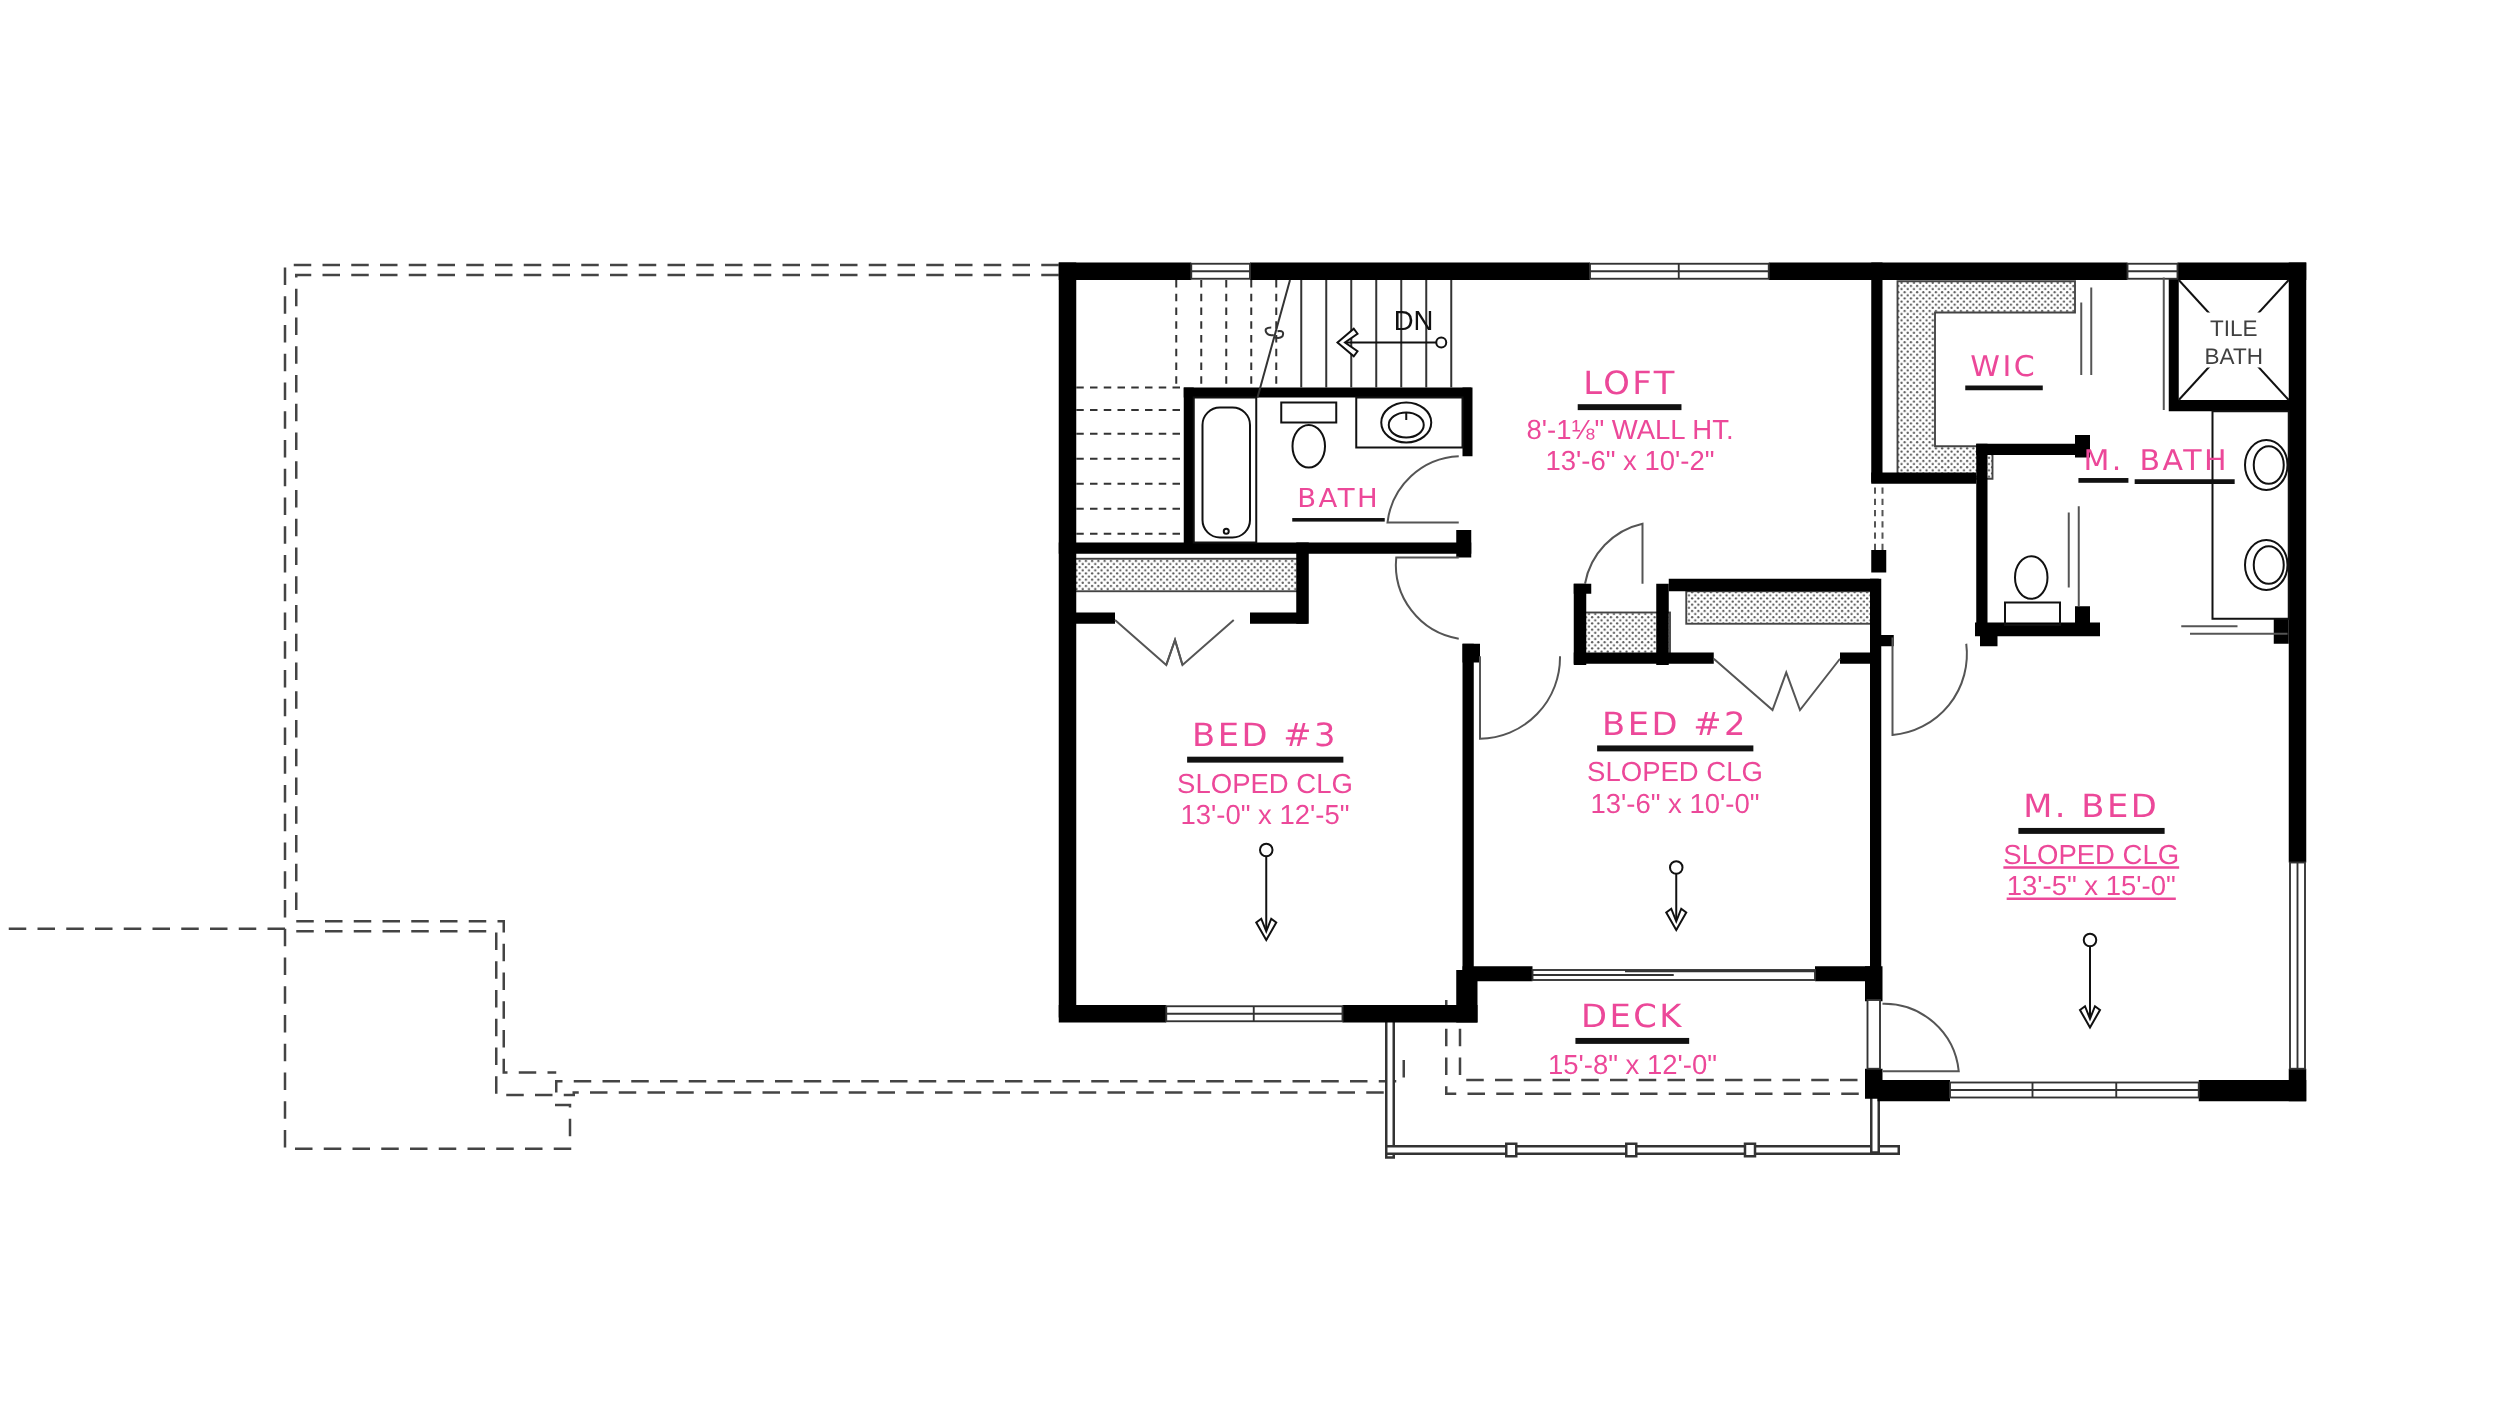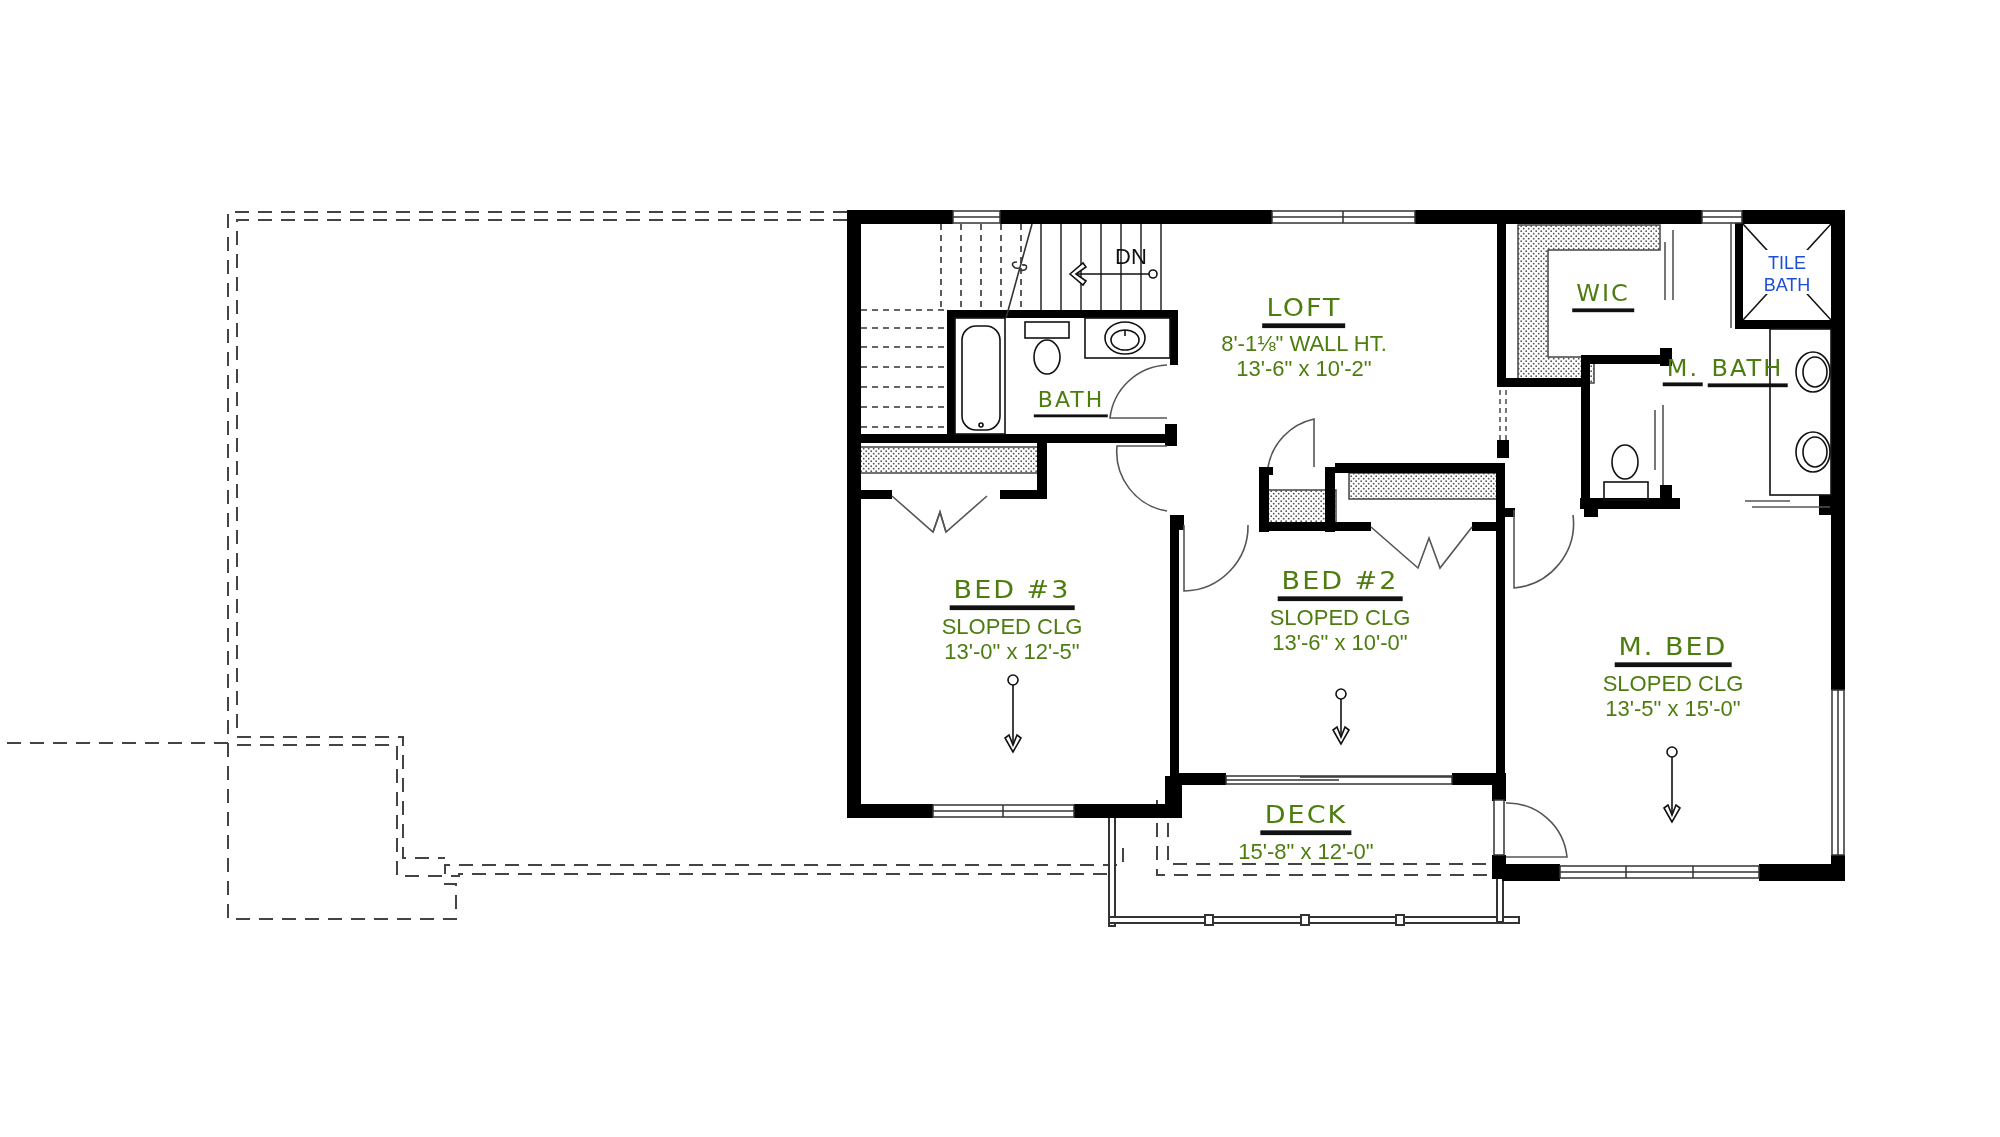--- a/index.html
+++ b/index.html
@@ -1,21 +1,21 @@
 <!DOCTYPE html>
 <html><head>
 <meta charset="utf-8">
 <style>
   html, body { margin: 0; padding: 0; background: #ffffff; }
   body { width: 2000px; height: 1137px; position: relative; overflow: hidden; font-family: "Liberation Sans", sans-serif; }
   #plan { position: absolute; left: 0; top: 0; width: 2000px; height: 1137px; }
-  .room-label { position: absolute; text-align: center; color: #4d7c0f; transform: translateX(-50%); white-space: nowrap; }
+  .room-label { position: absolute; text-align: center; color: #ec4899; transform: translateX(-50%); white-space: nowrap; }
   .room-name { font-family: "DejaVu Sans", sans-serif; font-size: 27px; letter-spacing: 2px; font-weight: normal; display: inline-block; padding: 0 4px 4px; border-bottom: 5px solid #111; line-height: 1; transform: scaleY(0.95); }
   .room-sub { font-family: "Liberation Sans", sans-serif; font-size: 22px; line-height: 25px; }
-  .small-label { position: absolute; font-family: "Liberation Sans", sans-serif; color: #1d4ed8; text-align: center; line-height: 1; }
+  .small-label { position: absolute; font-family: "Liberation Sans", sans-serif; color: #404040; text-align: center; line-height: 1; }
 </style>
 </head>
 <body>
 
 <svg id="plan" viewBox="0 0 2000 1137" xmlns="http://www.w3.org/2000/svg">
   <defs>
     <pattern id="hatch" width="5" height="5" patternUnits="userSpaceOnUse">
       <rect width="5" height="5" fill="#fff"></rect>
       <circle cx="1.2" cy="1.2" r="0.9" fill="#555"></circle>
       <circle cx="3.7" cy="3.7" r="0.9" fill="#555"></circle>
@@ -269,21 +269,21 @@
 
 <div class="room-label" style="left:1603px; top:281px;">
   <div class="room-name" style="font-size:24px;border-bottom-width:4px;">WIC</div>
 </div>
 
 <div class="room-label" style="left:1725px; top:348px;">
   <div class="room-name" style="font-size:24px;border-bottom-width:4px;padding-bottom:3px;">M.</div>
   <div class="room-name" style="font-size:24px;border-bottom-width:4px;margin-top:8px;">BATH</div>
 </div>
 
-<div class="room-label" style="left:1673px; top:632px;">
+<div class="room-label" style="left:1673px; top:632px;text-decoration:underline;">
   <div class="room-name">M. BED</div>
   <div class="room-sub" style="margin-top:3px;">SLOPED CLG</div>
   <div class="room-sub">13'-5" x 15'-0"</div>
 </div>
 
 <div class="room-label" style="left:1306px; top:800px;">
   <div class="room-name">DECK</div>
   <div class="room-sub" style="margin-top:3px;">15'-8" x 12'-0"</div>
 </div>
 

